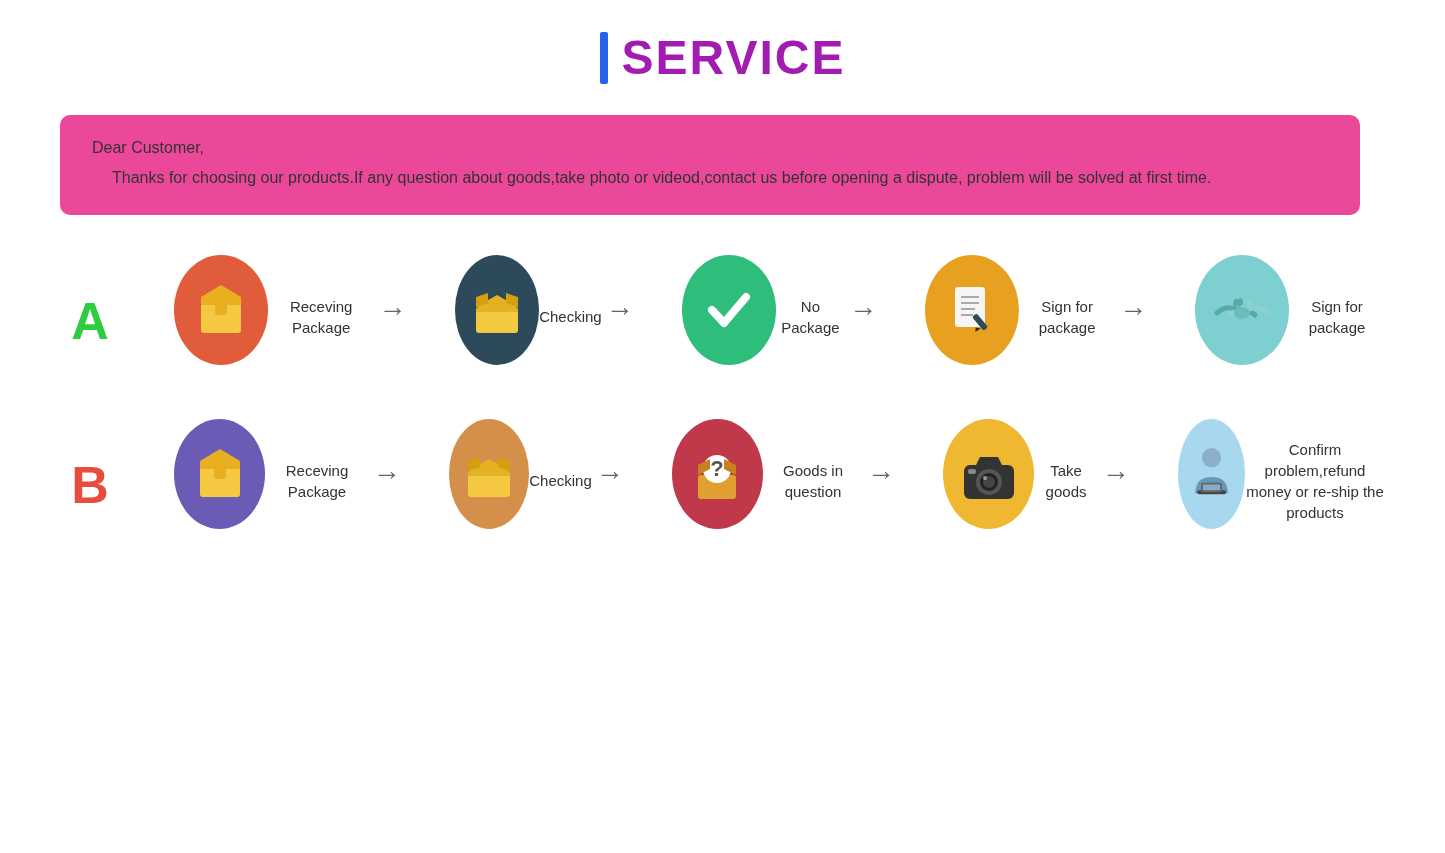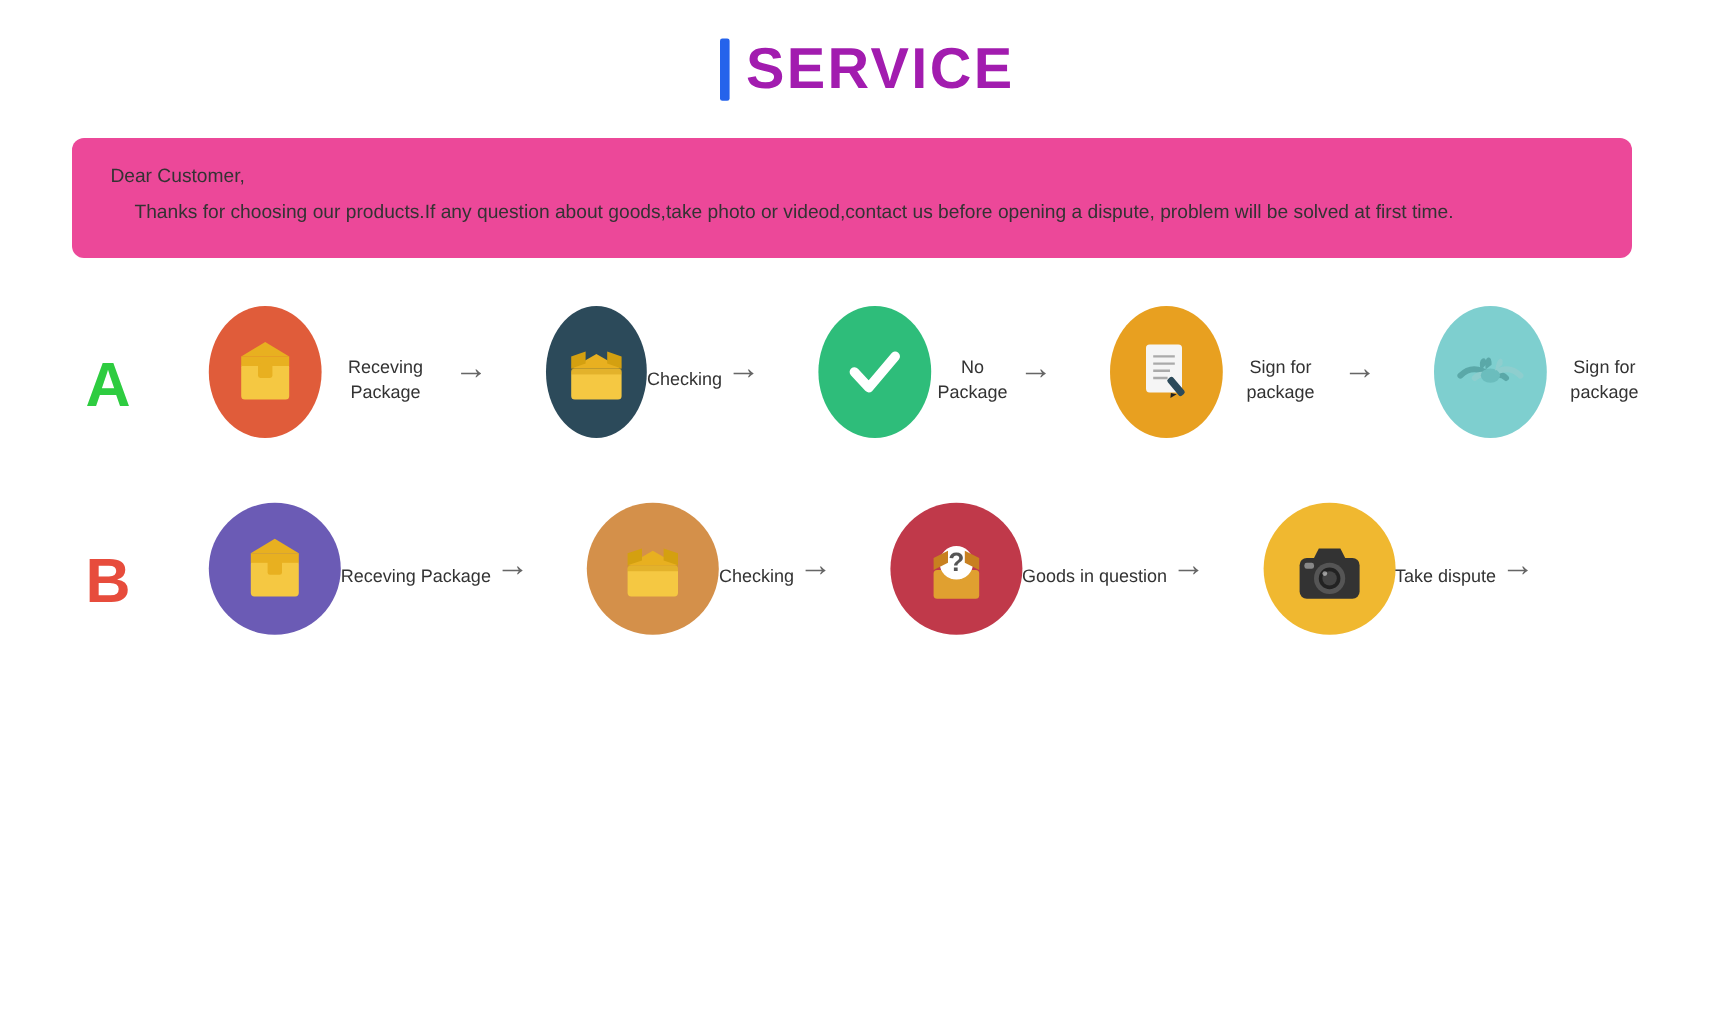--- a/index.html
+++ b/index.html
@@ -314,25 +314,40 @@
               <circle cx="35" cy="43" r="13" fill="#555"></circle>
 
               <circle cx="35" cy="43" r="9" fill="#222"></circle>
 
               <circle cx="35" cy="43" r="6" fill="#444"></circle>
               <circle cx="31" cy="39" r="2" fill="white" opacity="0.5"></circle>
 
               <rect x="14" y="30" width="8" height="5" rx="2" fill="#888"></rect>
             </svg>
           </div>
-          <span class="label">Take dispute</span>
-        </div>
-
-        <div class="arrow-wrap">
-          <span class="arrow">→</span>
-        </div>
-
+          <span class="label">Take goods</span>
+        </div>
+
+        <div class="arrow-wrap">
+          <span class="arrow">→</span>
+        </div>
+
+        <div class="flow-item">
+          <div class="icon-circle icon-person-blue">
+            <svg width="70" height="70" viewBox="0 0 70 70" fill="none">
+
+              <circle cx="35" cy="18" r="10" fill="#8ab0c8"></circle>
+
+              <path d="M18,55 Q18,38 35,38 Q52,38 52,55" fill="#6898b8"></path>
+
+              <rect x="20" y="52" width="30" height="4" rx="2" fill="#444"></rect>
+              <rect x="24" y="44" width="22" height="10" rx="2" fill="#666"></rect>
+              <rect x="26" y="46" width="18" height="6" rx="1" fill="#88aacc"></rect>
+            </svg>
+          </div>
+          <span class="label">Confirm problem,refund money or re-ship the products</span>
+        </div>
 
       </div>
     </div>
   </div>
 
 </div>
 
 </body></html>

